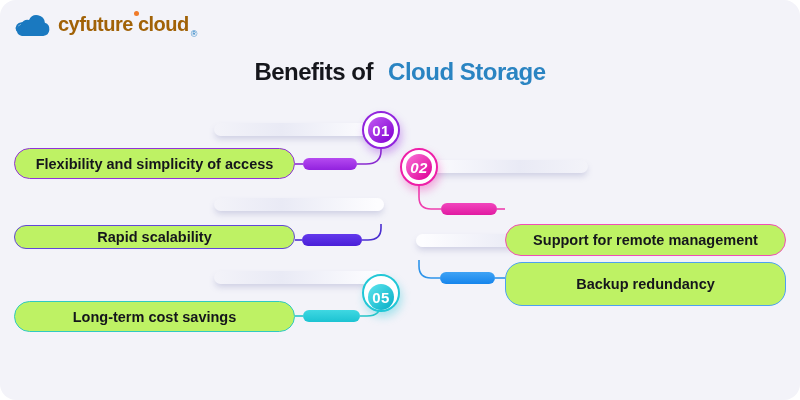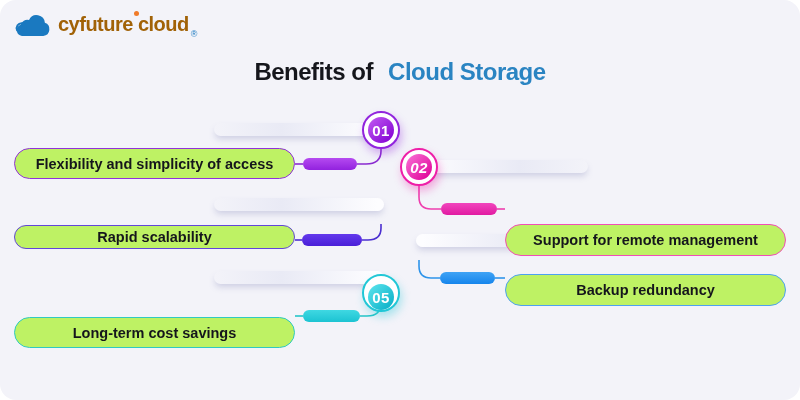--- a/index.html
+++ b/index.html
@@ -47,21 +47,21 @@
   .d2{left:441px;top:203px;width:56px;}
   .d3{left:302px;top:234px;width:60px;}
   .d4{left:440px;top:272px;width:55px;}
   .d5{left:303px;top:310px;width:57px;}
 
   
   .pill{position:absolute;box-sizing:border-box;background:#bef264;border:1.6px solid;border-radius:17px;display:flex;align-items:center;justify-content:center;font-size:14.5px;font-weight:700;color:#15161c;z-index:3;}
   .pl1{left:14px;top:148px;width:281px;height:31px;}
   .pl2{left:505px;top:192px;width:281px;height:32px;margin-top:32px;}
   .pl3{left:14px;top:225px;width:281px;height:24px;}
-  .pl4{left:505px;top:274px;width:281px;height:32px;}
+  .pl4{left:505px;top:262px;width:281px;height:44px;}
   .pl5{left:14px;top:301px;width:281px;height:31px;}
 
   
   .c1 .badge-core,.badge.c1 .badge-core{background:linear-gradient(135deg,#bb52ef 10%,#8a0bd6 85%);}
   .badge.c1{border-color:#9124dd;box-shadow:2px 5px 9px rgba(145,36,221,0.35);}
   .dash.c1{background:linear-gradient(180deg,#b54af0,#9222de);}
   .pill.c1{border-color:#9132d9;}
 
   .badge.c2{border-color:#ee1fa8;box-shadow:2px 5px 9px rgba(238,31,168,0.35);}
   .badge.c2 .badge-core{background:linear-gradient(135deg,#f768d1 10%,#e20d9e 85%);}
@@ -74,21 +74,21 @@
   .pill.c3{border-color:#6246d8;}
 
   .badge.c4{border-color:#1e8df2;box-shadow:2px 5px 9px rgba(30,141,242,0.35);}
   .badge.c4 .badge-core{background:linear-gradient(135deg,#53b7f7 10%,#0f7ce6 85%);}
   .dash.c4{background:linear-gradient(180deg,#3fa3f5,#1585ec);}
   .pill.c4{border-color:#4da1f2;}
 
   .badge.c5{border-color:#21c7d6;box-shadow:2px 5px 9px rgba(33,199,214,0.35);}
   .badge.c5 .badge-core{background:linear-gradient(135deg,#55e0ea 10%,#12b5cb 85%);}
   .dash.c5{background:linear-gradient(180deg,#3fd8e2,#1cc3d2);}
-  .pill.c5{border-color:#30c9c2;margin-top:16px;}
+  .pill.c5{border-color:#30c9c2;}
 </style>
 </head>
 <body>
 
 <div class="canvas">
 
   <div class="logo">
     <svg width="38" height="26" viewBox="0 0 48 32">
       <path d="M39 14.5a10.5 10.5 0 0 0-20-3.6A8.5 8.5 0 0 0 8.5 17 7.2 7.2 0 0 0 10 31h27a8.5 8.5 0 0 0 2-16.5z" fill="#1a79c0"></path>
       <path d="M4 24c-2 -5 1.5-9 5.5-9 3.4 0 5.5 2.3 5.5 5 0 2.4-1.8 4.2-4.2 4.2-2 0-3.4-1.4-3.4-3.1 0-1.5 1.1-2.6 2.6-2.6" fill="none" stroke="#1a79c0" stroke-width="2.6" stroke-linecap="round"></path>

